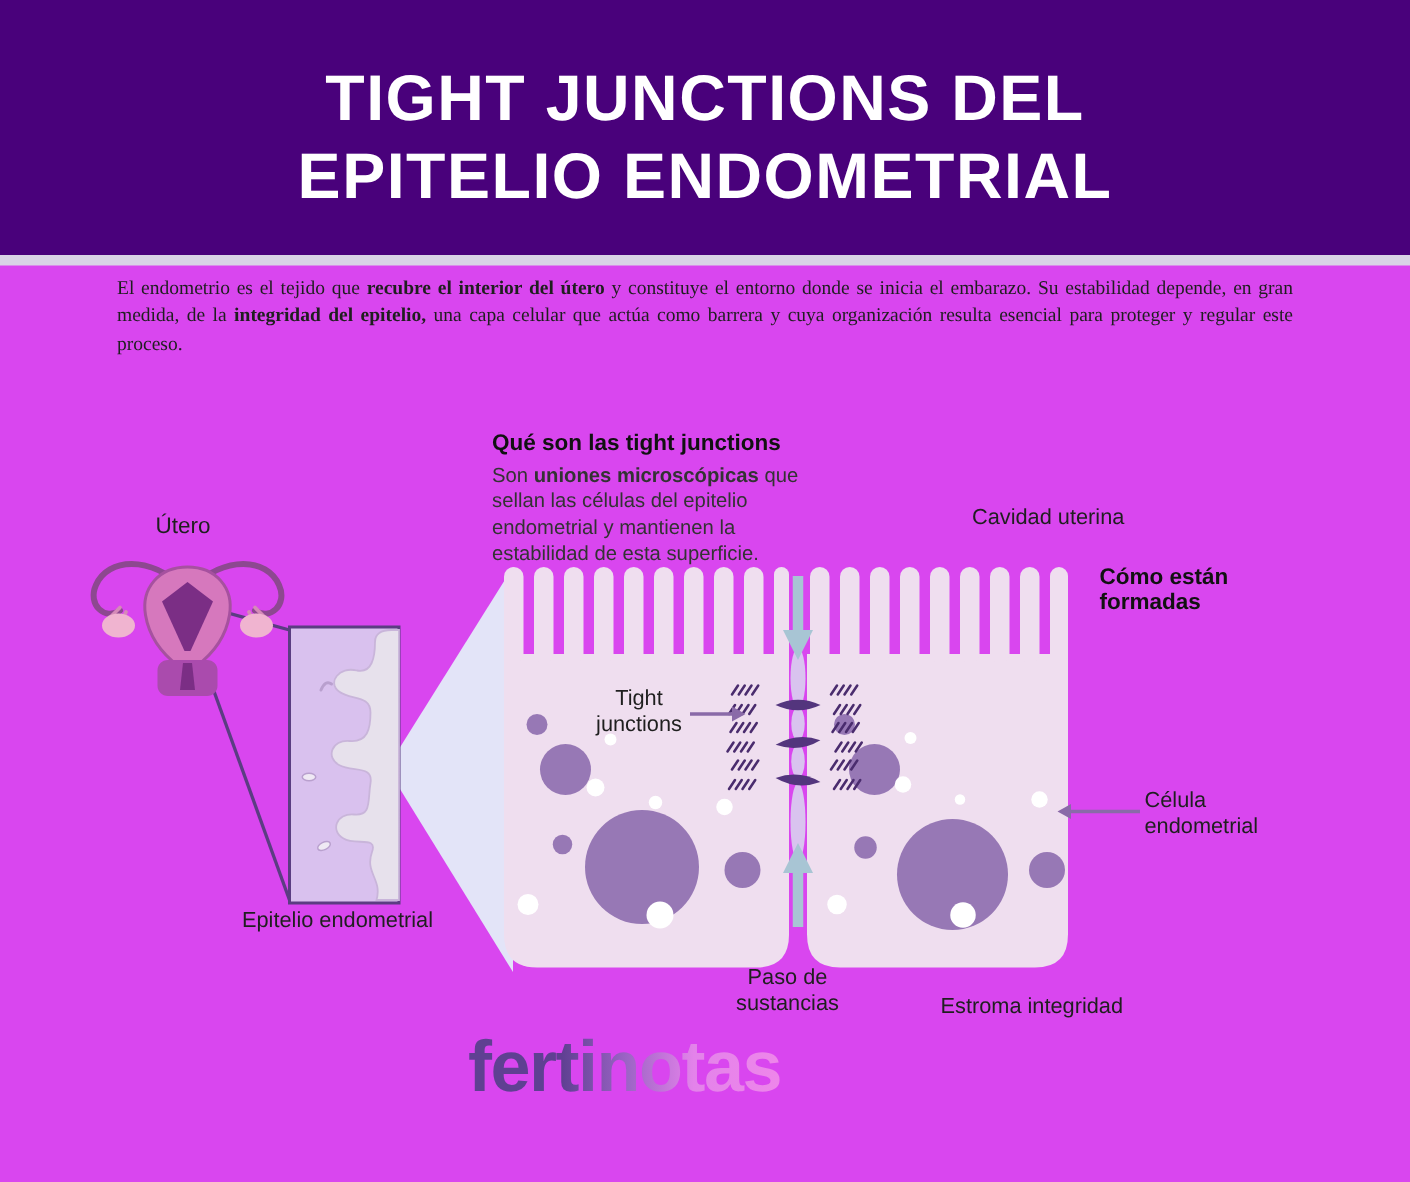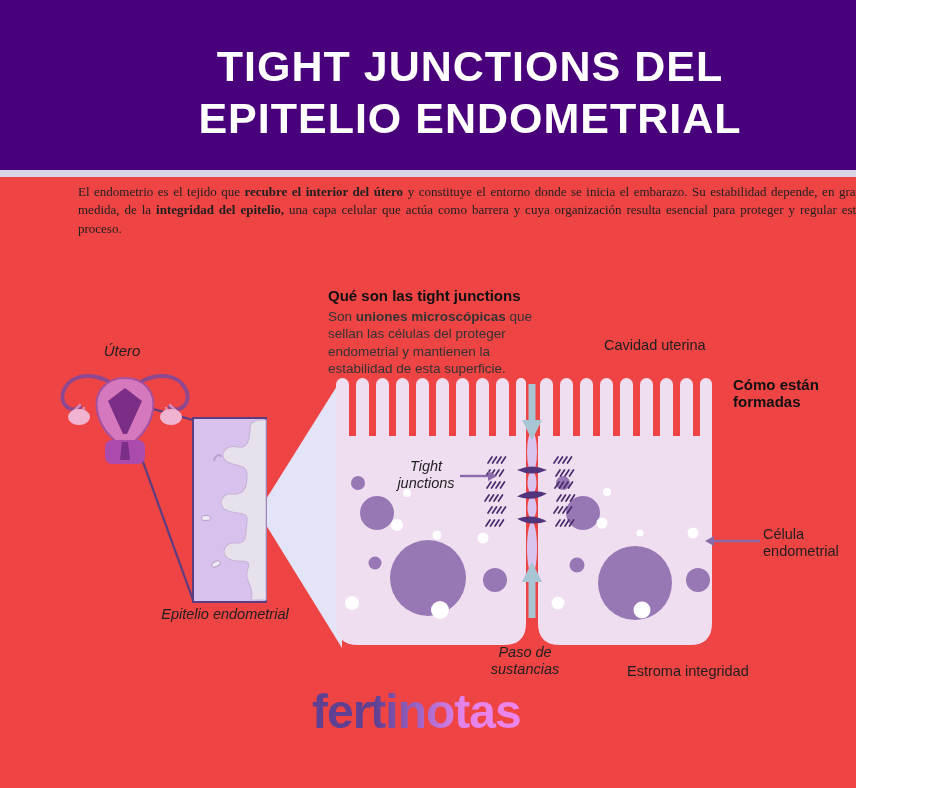--- a/index.html
+++ b/index.html
@@ -1,36 +1,36 @@
 <!DOCTYPE html>
 <html><head>
 <meta charset="utf-8">
 <style>
   html,body{margin:0;padding:0;background:#ffffff;}
   .canvas{
-    position:relative;width:856px;height:788px;overflow:hidden;background:#ef4444;
+    position:relative;width:940px;height:788px;overflow:hidden;background:#d946ef;
     font-family:"Liberation Sans",sans-serif;color:#1f1f1f;
   }
   .abs{position:absolute;}
   
   .banner{position:absolute;left:0;top:0;width:940px;height:170px;background:#49017b;}
   .banner-strip{position:absolute;left:0;top:170px;width:940px;height:7px;background:#d9d3e6;}
   .title{position:absolute;left:0;top:40px;width:940px;text-align:center;color:#ffffff;
     font-weight:bold;font-size:43px;line-height:1.22;letter-spacing:1px;}
   
   .intro{position:absolute;left:78px;top:183px;width:784px;font-size:13px;line-height:1.42;
     text-align:justify;margin:0;font-family:Liberation Serif, serif;}
   .b{font-weight:bold;text-align:center;}
   
   .block{position:absolute;}
   .block h3{margin:0 0 3px 0;font-size:15px;line-height:1.12;font-weight:bold;color:#111;}
   .block p{margin:0;font-size:13.5px;line-height:1.3;color:#333;}
   
   .dlabel{position:absolute;font-size:14.5px;line-height:1.2;color:#1f1f1f;}
-  .center{text-align:center;font-style:italic;}
+  .center{text-align:center;}
   
   .logo{position:absolute;left:312px;top:684px;font-size:48px;font-weight:bold;letter-spacing:-1px;
     background:linear-gradient(90deg,#5f4092 0%,#5f4092 30%,#9a63c4 50%,#e383ea 72%,#ee86ea 100%);
     -webkit-background-clip:text;background-clip:text;color:transparent;}
 </style>
 </head>
 <body>
 
 <div class="canvas">
 
@@ -168,29 +168,29 @@
     </g>
   </svg>
 
   <svg class="abs" style="left:702px;top:532px;" width="62" height="18" viewBox="0 0 62 18">
     <line x1="58" y1="9" x2="12" y2="9" stroke="#8a6aa8" stroke-width="2.4"></line>
     <polygon points="12,4 12,14 3,9" fill="#8a6aa8"></polygon>
   </svg>
 
   <div class="block" style="left:328px;top:288px;width:205px;">
     <h3>Qué son las tight junctions</h3>
-    <p><span>Son </span><span class="b">uniones microscópicas</span><span> que sellan las células del proteger endometrial y mantienen la estabilidad de esta superficie.</span></p>
+    <p><span>Son </span><span class="b">uniones microscópicas</span><span> que sellan las células del epitelio endometrial y mantienen la estabilidad de esta superficie.</span></p>
   </div>
 
   <div class="block" style="left:733px;top:377px;width:168px;">
     <h3 style="width:120px;">Cómo están formadas</h3>
   </div>
 
   <div class="dlabel center" style="left:90px;top:342px;width:64px;font-size:15px;">Útero</div>
-  <div class="dlabel" style="left:604px;top:337px;">Cavidad uterina</div>
+  <div class="dlabel" style="left:648px;top:337px;">Cavidad uterina</div>
   <div class="dlabel center" style="left:386px;top:458px;width:80px;">Tight junctions</div>
   <div class="dlabel" style="left:763px;top:526px;width:100px;">Célula endometrial</div>
   <div class="dlabel center" style="left:160px;top:606px;width:130px;">Epitelio endometrial</div>
   <div class="dlabel center" style="left:470px;top:644px;width:110px;">Paso de sustancias</div>
   <div class="dlabel" style="left:627px;top:663px;">Estroma integridad</div>
 
   <div class="logo">fertinotas</div>
 
 </div>
 

